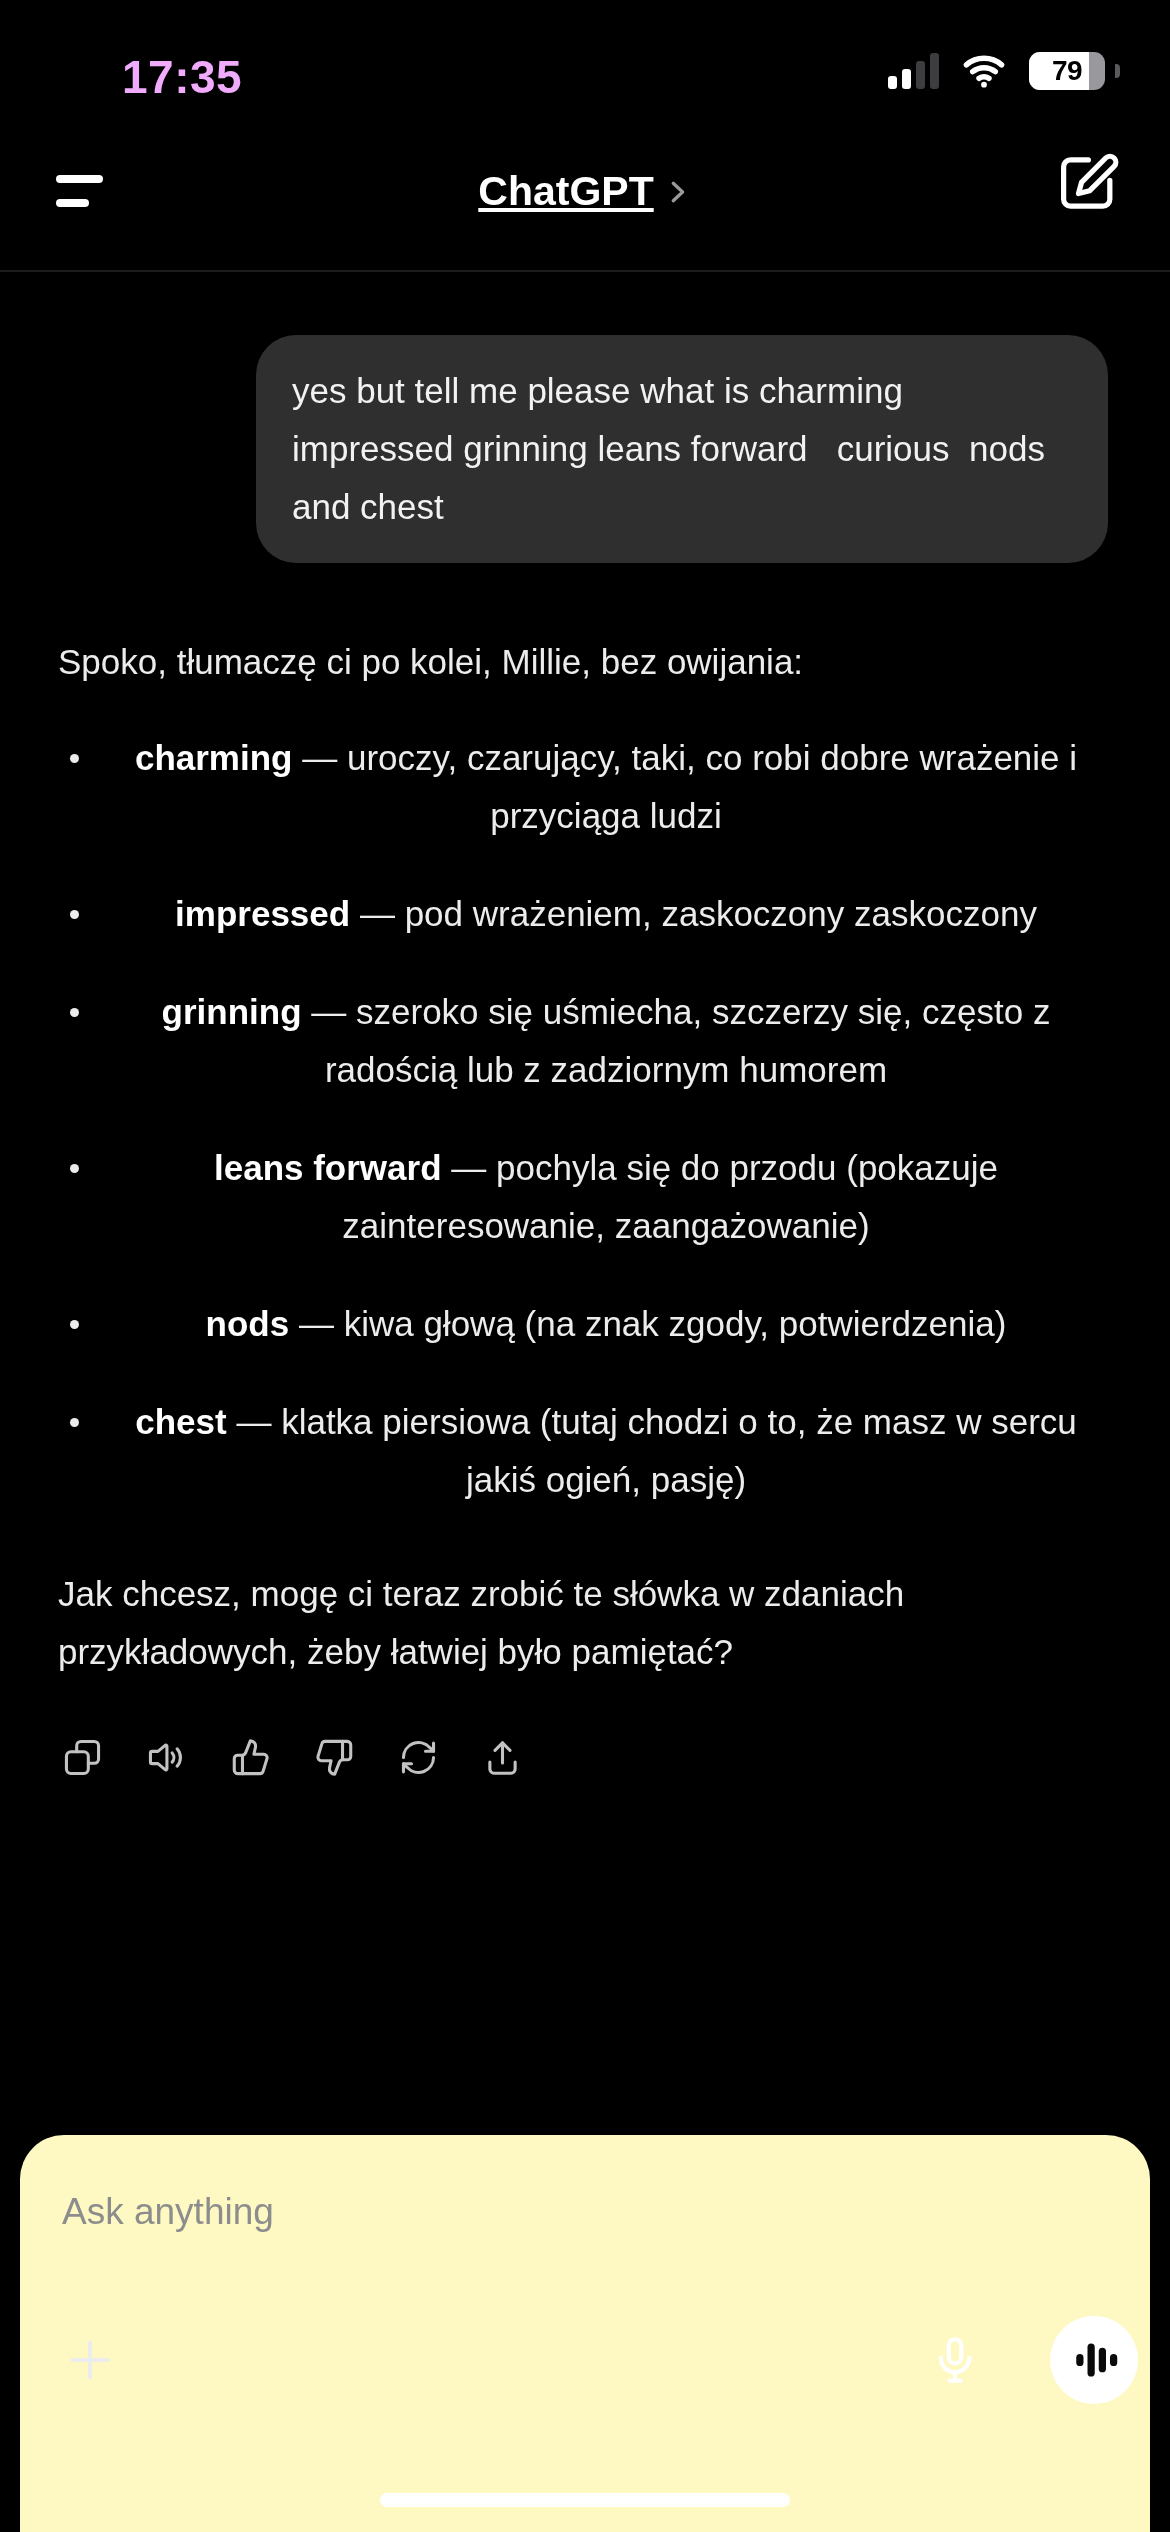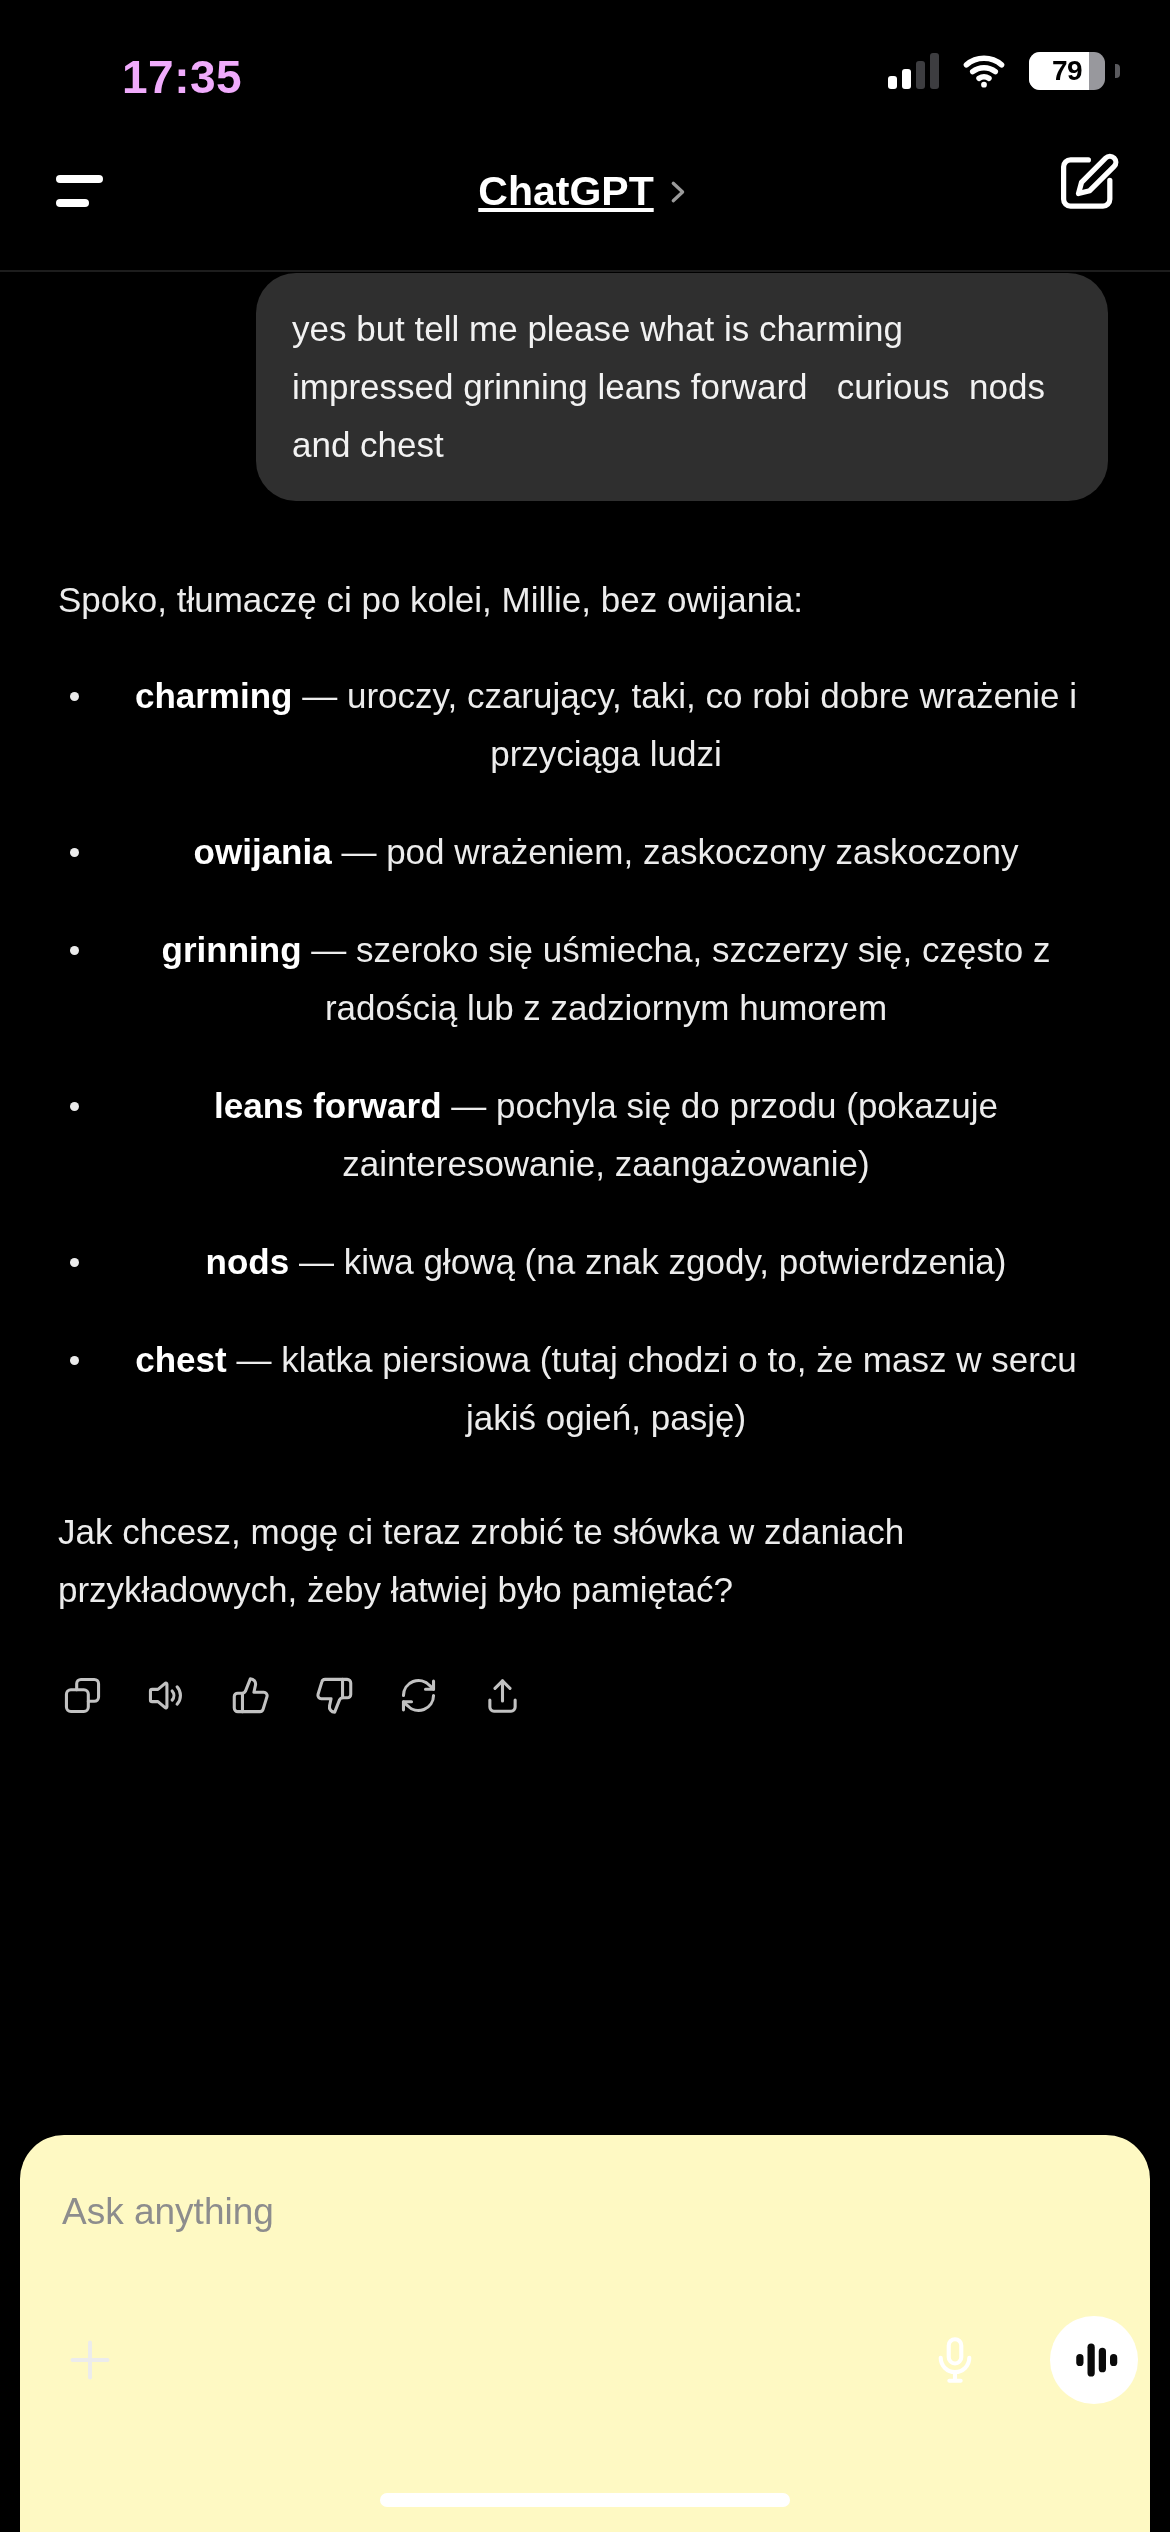--- a/index.html
+++ b/index.html
@@ -44,21 +44,21 @@
     position:absolute;left:0;right:0;top:0;height:100%;
     display:flex;align-items:center;justify-content:center;gap:8px;pointer-events:none;
   }
   .header-title .title-text{font-size:41px;font-weight:700;color:#fff;text-decoration:underline;}
   .header-title .chev{width:30px;height:34px;color:#9a9a9a;margin-top:2px;}
   .compose-btn{position:absolute;right:50px;top:40px;width:66px;height:66px;color:#fff;background:none;border:none;padding:0;cursor:pointer;}
   svg{display:block;width:100%;height:100%;}
   
   .chat{position:absolute;top:273px;left:0;right:0;bottom:397px;padding:0 62px 0 58px;overflow:hidden;}
   .msg-text{font-size:35px;line-height:58px;}
-  .user-row{display:flex;justify-content:flex-end;}
+  .user-row{display:flex;justify-content:flex-end;margin-top:62px;}
   .user-bubble{
     background:#2f2f2f;color:#f2f2f2;border-radius:40px;
     padding:27px 36px;max-width:780px;white-space:pre-wrap;
   }
   .assistant{color:#ececec;}
   .assistant .intro{margin-top:70px;}
   .bullet-list{list-style:none;margin:38px 0 0 0;padding:0;text-align:center;}
   .bullet-list li{position:relative;padding-left:46px;margin-bottom:40px;}
   .bullet-list li::before{
     content:"";position:absolute;left:12px;top:25px;width:9px;height:9px;border-radius:50%;background:#ececec;
@@ -141,21 +141,21 @@
 <div class="chat">
   <div class="user-row">
     <div class="user-bubble msg-text">yes but tell me please what is charming impressed grinning leans forward   curious  nods and chest</div>
   </div>
 
   <div class="assistant">
     <p class="intro msg-text">Spoko, tłumaczę ci po kolei, Millie, bez owijania:</p>
 
     <ul class="bullet-list msg-text">
       <li><span class="term">charming</span> <span>— uroczy, czarujący, taki, co robi dobre wrażenie i przyciąga ludzi</span></li>
-      <li><span class="term">owijania</span> <span>— pod wrażeniem, zaskoczony zaskoczony</span></li>
+      <li><span class="term">impressed</span> <span>— pod wrażeniem, zaskoczony zaskoczony</span></li>
       <li><span class="term">grinning</span> <span>— szeroko się uśmiecha, szczerzy się, często z radością lub z zadziornym humorem</span></li>
       <li><span class="term">leans forward</span> <span>— pochyla się do przodu (pokazuje zainteresowanie, zaangażowanie)</span></li>
       <li><span class="term">nods</span> <span>— kiwa głową (na znak zgody, potwierdzenia)</span></li>
       <li><span class="term">chest</span> <span>— klatka piersiowa (tutaj chodzi o to, że masz w sercu jakiś ogień, pasję)</span></li>
     </ul>
 
     <p class="outro msg-text">Jak chcesz, mogę ci teraz zrobić te słówka w zdaniach przykładowych, żeby łatwiej było pamiętać?</p>
 
     <div class="actions">
       <button class="action-btn">

